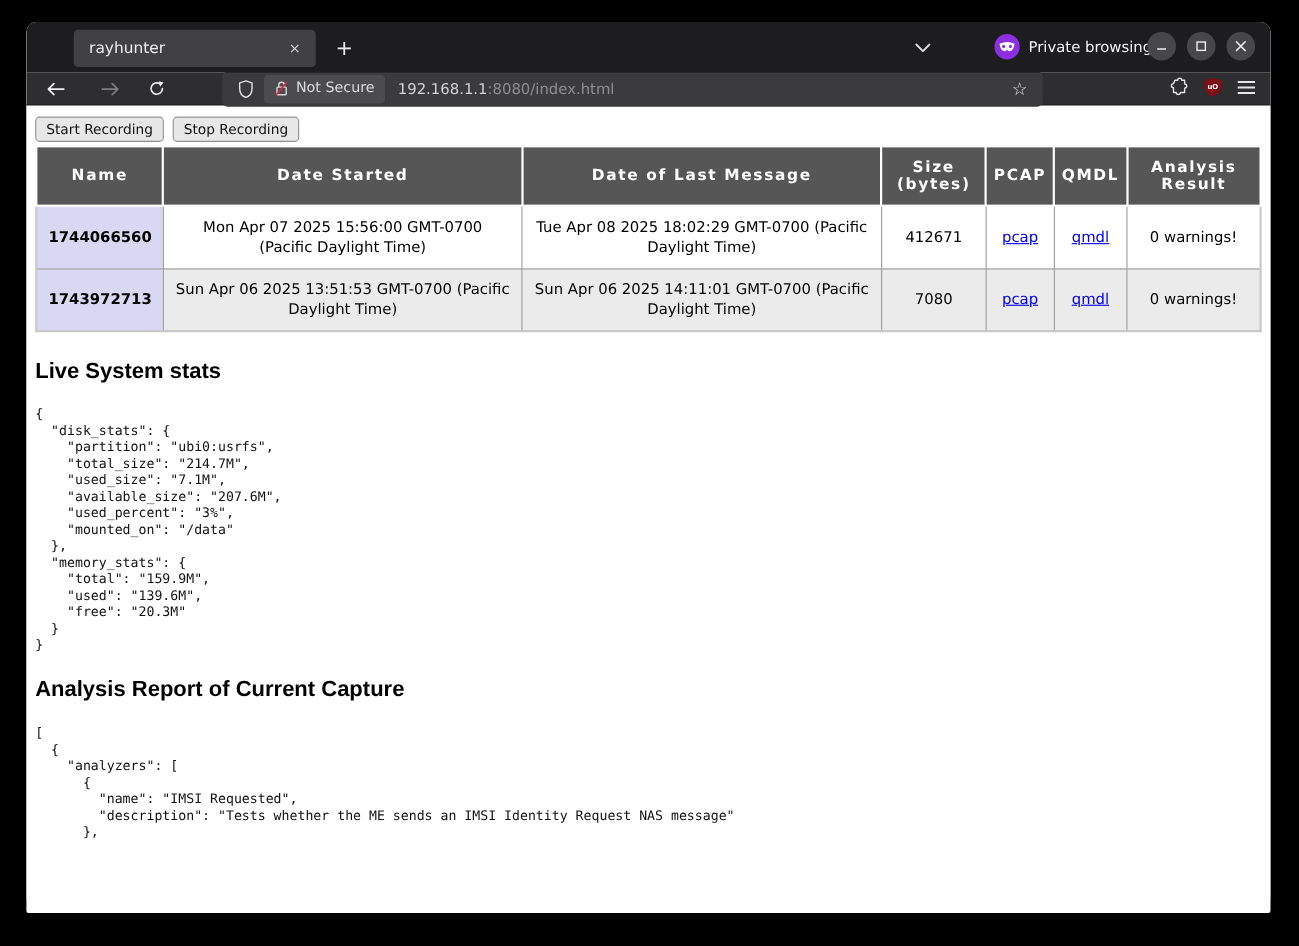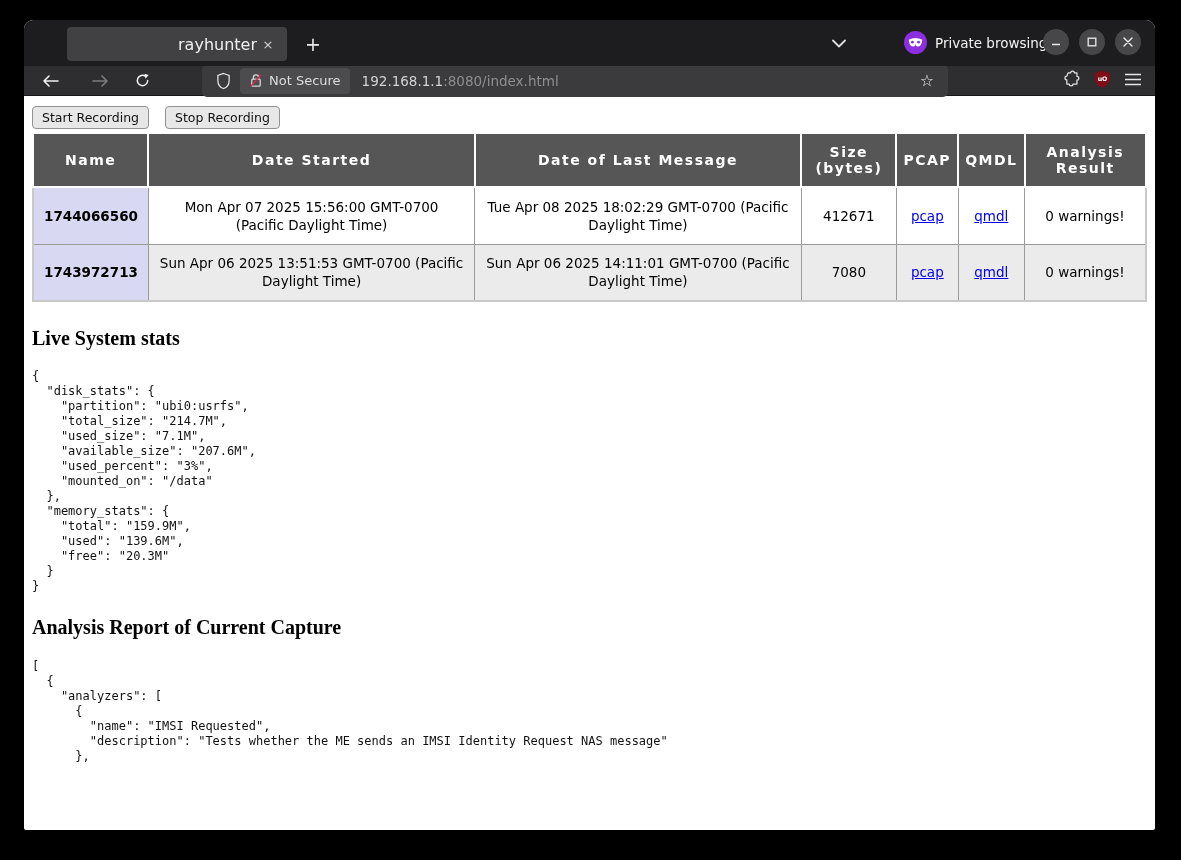--- a/index.html
+++ b/index.html
@@ -14,21 +14,21 @@
 
   
   .titlebar {
     height: 46px; background: #1d1d1f; display: flex; align-items: center; position: relative;
   }
   .tab {
     position: absolute; left: 43px; top: 7px; width: 220px; height: 34px;
     background: #414144; border-radius: 4px; display: flex; align-items: center;
     padding: 0 8px 0 14px; cursor: default;
   }
-  .tab-title { color: #efefef; font-size: 16px; flex: 1; white-space: nowrap; overflow: hidden; text-align: right; }
+  .tab-title { color: #efefef; font-size: 14px; flex: 1; white-space: nowrap; overflow: hidden; }
   .tab-close { color: #d4d4d4; font-size: 13px; width: 22px; height: 22px; border-radius: 4px;
     display: flex; align-items: center; justify-content: center; }
   .newtab {
     position: absolute; left: 274px; top: 10px; width: 30px; height: 28px;
     color: #e9e9e9; font-size: 19px; display: flex; align-items: center; justify-content: center;
   }
   .tabs-chevron { position: absolute; left: 800px; top: 12px; width: 30px; height: 22px;
     display: flex; align-items: center; justify-content: center; }
   .private-badge { position: absolute; left: 880px; top: 11px; display: flex; align-items: center; gap: 8px; }
   .private-mask {
@@ -61,21 +61,21 @@
   .sec-text { color: #dcdcdc; font-size: 13px; }
   .url-text { margin-left: 12px; font-size: 13.5px; white-space: nowrap; }
   .url-host { color: #d3d3d3; }
   .url-rest { color: #8f8f92; text-align: center; }
   .url-star { margin-left: auto; color: #e4e4e4; font-size: 16px; width: 26px; height: 26px;
     display: flex; align-items: center; justify-content: center; }
   .nav-right { margin-left: auto; display: flex; align-items: center; gap: 14px; padding-right: 4px; }
 
   
   .content { height: 721px; background: #fff; padding: 10px 8px; overflow: hidden; color: #000; }
-  .rec-buttons { display: flex; gap: 16px; }
+  .rec-buttons { display: flex; gap: 8px; }
   .rec-btn {
     font-family: "DejaVu Sans", "Liberation Sans", sans-serif; font-size: 12.5px; color: #111;
     background: #e7e7e7; border: 1px solid #919191; border-radius: 4px;
     padding: 3px 9px; height: 23px; line-height: 15px; cursor: default;
   }
 
   table.captures { width: 100%; border-collapse: collapse; margin-top: 3px; border: 2px solid #c9c9c9; }
   .captures th {
     background: #565656; color: #fff; font-size: 14px; font-weight: bold; letter-spacing: 1.5px;
     border: 2px solid #fdfdfd; padding: 10px 6px; text-align: center;
@@ -87,21 +87,21 @@
   .col-name { width: 9.5%; } .col-ds { width: 30%; } .col-dl { width: 30%; }
   .col-size { width: 8.6%; margin-left: 44px; } .col-pcap { width: 5.1%; } .col-qmdl { width: 5.8%; } .col-an { width: 11%; }
   td.name-cell { background: #d8d8f2; font-weight: bold; }
   tr.row-hl td { background: #58f57e; font-weight: bold; }
   tr.row-hl td.name-cell { background: #d8d8f2; }
   tr.row-gray td { background: #ebebeb; }
   tr.row-gray td.name-cell { background: #d8d8f2; }
   .captures a { color: #0000ee; text-decoration: underline; }
 
   h2.section {
-    font-family: Liberation Serif, serif; font-size: 20px; font-weight: bold;
+    font-family: Liberation Sans, sans-serif; font-size: 20px; font-weight: bold;
     color: #000; margin-top: 25px;
   }
   h2.section.second { margin-top: 22px; }
   pre.json {
     font-family: "DejaVu Sans Mono", "Liberation Mono", monospace; font-size: 12px; line-height: 15px;
     color: #111; margin-top: 19px; white-space: pre;
   }
   pre.json.second { margin-top: 20px; }
 </style>
 </head>

